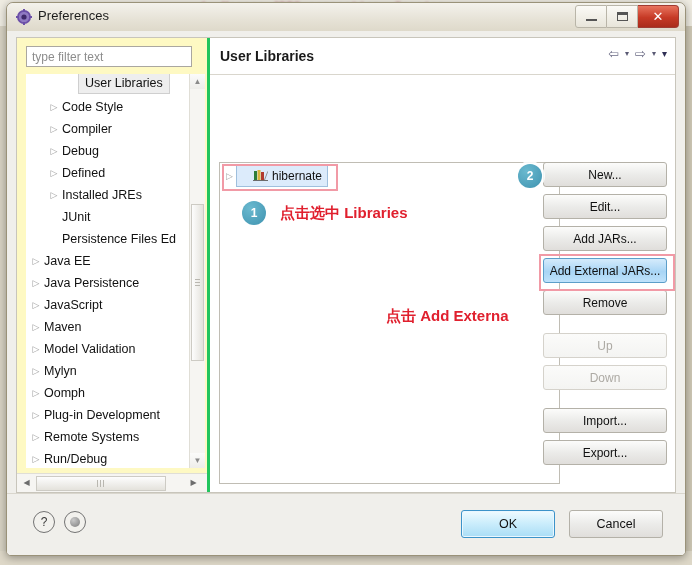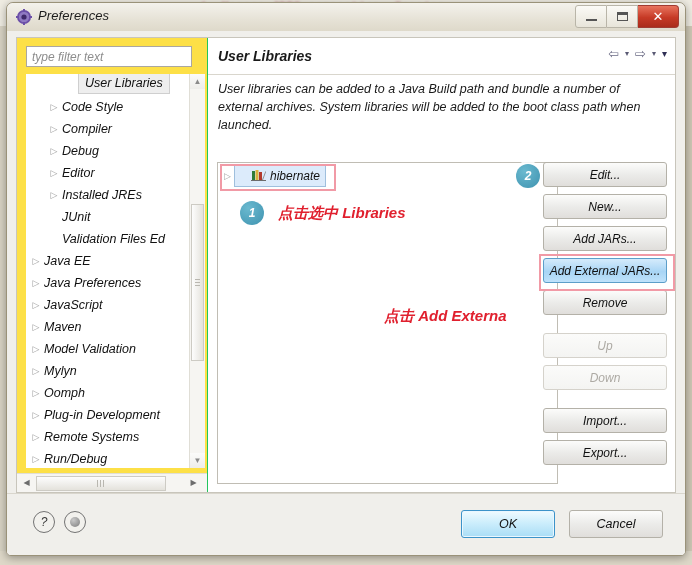--- a/index.html
+++ b/index.html
@@ -18,21 +18,20 @@
   #bg .leftgut{position:absolute;left:0;top:0;bottom:0;width:18px;background:#d8d3c4;}
   #bg .botbar{position:absolute;left:0;right:0;bottom:0;height:14px;background:#ded8c8;}
 
   
   #dialog{
     position:absolute;left:6px;top:2px;width:678px;height:552px;
     border:1px solid #9a9279;border-radius:7px 7px 5px 5px;
     background:#f0f0f0;
     box-shadow:0 0 0 1px #fbfaf6 inset, 0 2px 8px rgba(0,0,0,.35);
     overflow:hidden;
-    font-style:italic;
   }
   #titlebar{
     height:28px;position:relative;
     background:linear-gradient(#f4f2ec,#e6e2d6 60%,#ded9ca);
     border-bottom:1px solid #cfc9b6;
     border-radius:6px 6px 0 0;
   }
   #titlebar .tl-icon{position:absolute;left:9px;top:6px;width:16px;height:16px;}
   #titlebar .tl-text{
     position:absolute;left:31px;top:5px;font-size:13px;color:#1d1d1d;
@@ -56,21 +55,21 @@
   .winbtn .maxglyph i{display:block;width:100%;height:2px;background:#555;}
 
   
   #dlgbody{position:absolute;left:0;right:0;top:28px;bottom:0;background:#f0efeb;}
   #content{
     position:absolute;left:9px;top:6px;right:9px;bottom:62px;
     background:#fff;border:1px solid #c8c5bb;
     display:flex;
   }
   
-  #leftpane{width:190px;border-right:1px solid #22c55e;position:relative;background:#fde047;}
+  #leftpane{width:190px;border-right:3px solid #22c55e;position:relative;background:#fef9c3;}
   #filterbox{
     position:absolute;left:9px;top:8px;width:166px;height:21px;
     border:1px solid #aaa7a0;background:#fff;box-sizing:border-box;
   }
   #filterbox .ph{
     position:absolute;left:5px;top:3px;font-size:12px;color:#8d8d8d;
   }
   #tree{
     position:absolute;left:9px;top:36px;right:2px;bottom:24px;
     overflow:hidden;background:#fff;
@@ -274,39 +273,39 @@
               <div class="tnode lvl2">
                 <span class="arw">▷</span>
                 <span class="lbl">Compiler</span>
               </div>
               <div class="tnode lvl2">
                 <span class="arw">▷</span>
                 <span class="lbl">Debug</span>
               </div>
               <div class="tnode lvl2">
                 <span class="arw">▷</span>
-                <span class="lbl">Editor</span>
+                <span class="lbl">Defined</span>
               </div>
               <div class="tnode lvl2">
                 <span class="arw">▷</span>
                 <span class="lbl">Installed JREs</span>
               </div>
               <div class="tnode lvl2">
                 <span class="lbl">JUnit</span>
               </div>
               <div class="tnode lvl2">
-                <span class="lbl">Validation Files Ed</span>
+                <span class="lbl">Persistence Files Ed</span>
               </div>
               <div class="tnode lvl1">
                 <span class="arw">▷</span>
                 <span class="lbl">Java EE</span>
               </div>
               <div class="tnode lvl1">
                 <span class="arw">▷</span>
-                <span class="lbl">Java Preferences</span>
+                <span class="lbl">Java Persistence</span>
               </div>
               <div class="tnode lvl1">
                 <span class="arw">▷</span>
                 <span class="lbl">JavaScript</span>
               </div>
               <div class="tnode lvl1">
                 <span class="arw">▷</span>
                 <span class="lbl">Maven</span>
               </div>
               <div class="tnode lvl1">
@@ -360,21 +359,20 @@
           <span class="ttl">User Libraries</span>
           <div id="navicons">
             <span class="ni">⇦</span>
             <span class="cap">▾</span>
             <span class="ni">⇨</span>
             <span class="cap">▾</span>
             <span class="capf">▾</span>
           </div>
         </div>
 
-        <div id="desc">User libraries can be added to a Java Build path and bundle a number of external archives. System libraries will be added to the boot class path when launched.</div>
 
         <div id="listbox">
           <div id="libitem">
             <span class="arw">▷</span>
             <span class="selbox">
               <span>
                 <svg width="15" height="13" viewBox="0 0 15 13">
                   <rect x="1" y="3" width="3" height="9" fill="#2f7d3a"></rect>
                   <rect x="4.5" y="2" width="3" height="10" fill="#d9b33c"></rect>
                   <rect x="8" y="4" width="3" height="8" fill="#b23b2e"></rect>
@@ -390,22 +388,22 @@
 
           <div class="badge" style="left:22px;top:38px;">1</div>
           <div class="anntext" style="left:60px;top:41px;">点击选中 Libraries</div>
 
           <div class="anntext" style="left:166px;top:144px;">点击 Add Externa</div>
         </div>
 
         <div class="badge" style="left:308px;top:126px;z-index:5;">2</div>
 
         <div id="btncol">
+          <div class="ebtn">New...</div>
           <div class="ebtn">Edit...</div>
-          <div class="ebtn">New...</div>
           <div class="ebtn">Add JARs...</div>
           <div style="position:relative;">
             <div class="ebtn hot">Add External JARs...</div>
             <div class="redring" style="left:-4px;top:-4px;width:132px;height:33px;"></div>
           </div>
           <div class="ebtn">Remove</div>
           <div class="gap"></div>
           <div class="ebtn disabled">Up</div>
           <div class="ebtn disabled">Down</div>
           <div class="gap2"></div>

